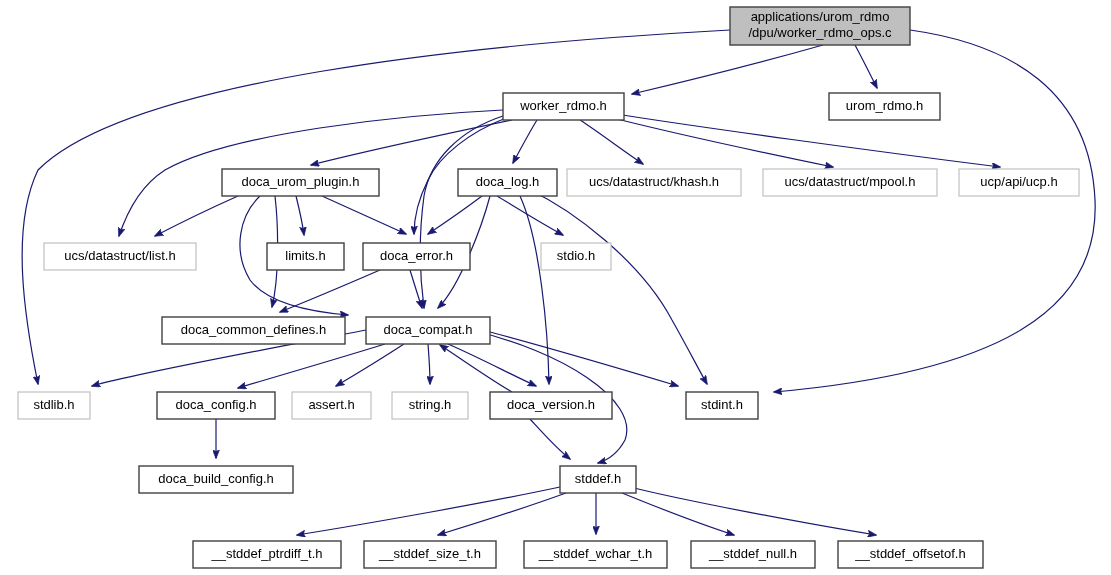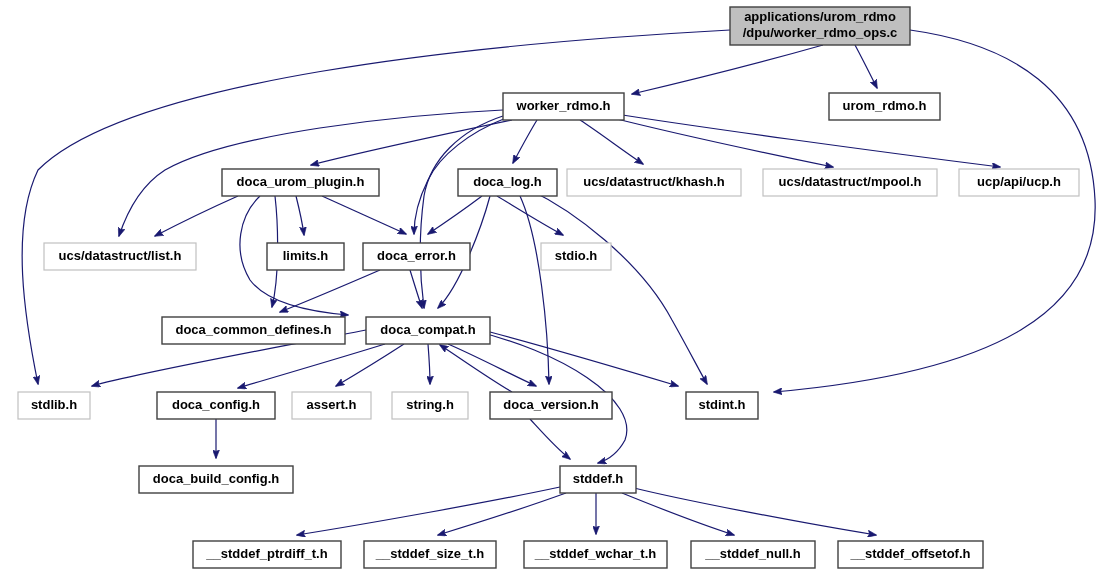--- a/index.html
+++ b/index.html
@@ -7,21 +7,20 @@
     padding: 0;
     background: #ffffff;
   }
   #graph-root {
     position: relative;
     width: 1111px;
     height: 575px;
     background: #ffffff;
     font-family: "Liberation Sans", "DejaVu Sans", sans-serif;
     overflow: hidden;
-    font-weight: bold;
   }
   svg#graph-canvas {
     position: absolute;
     top: 0;
     left: 0;
     width: 1111px;
     height: 575px;
     display: block;
   }
   .edge-path {

